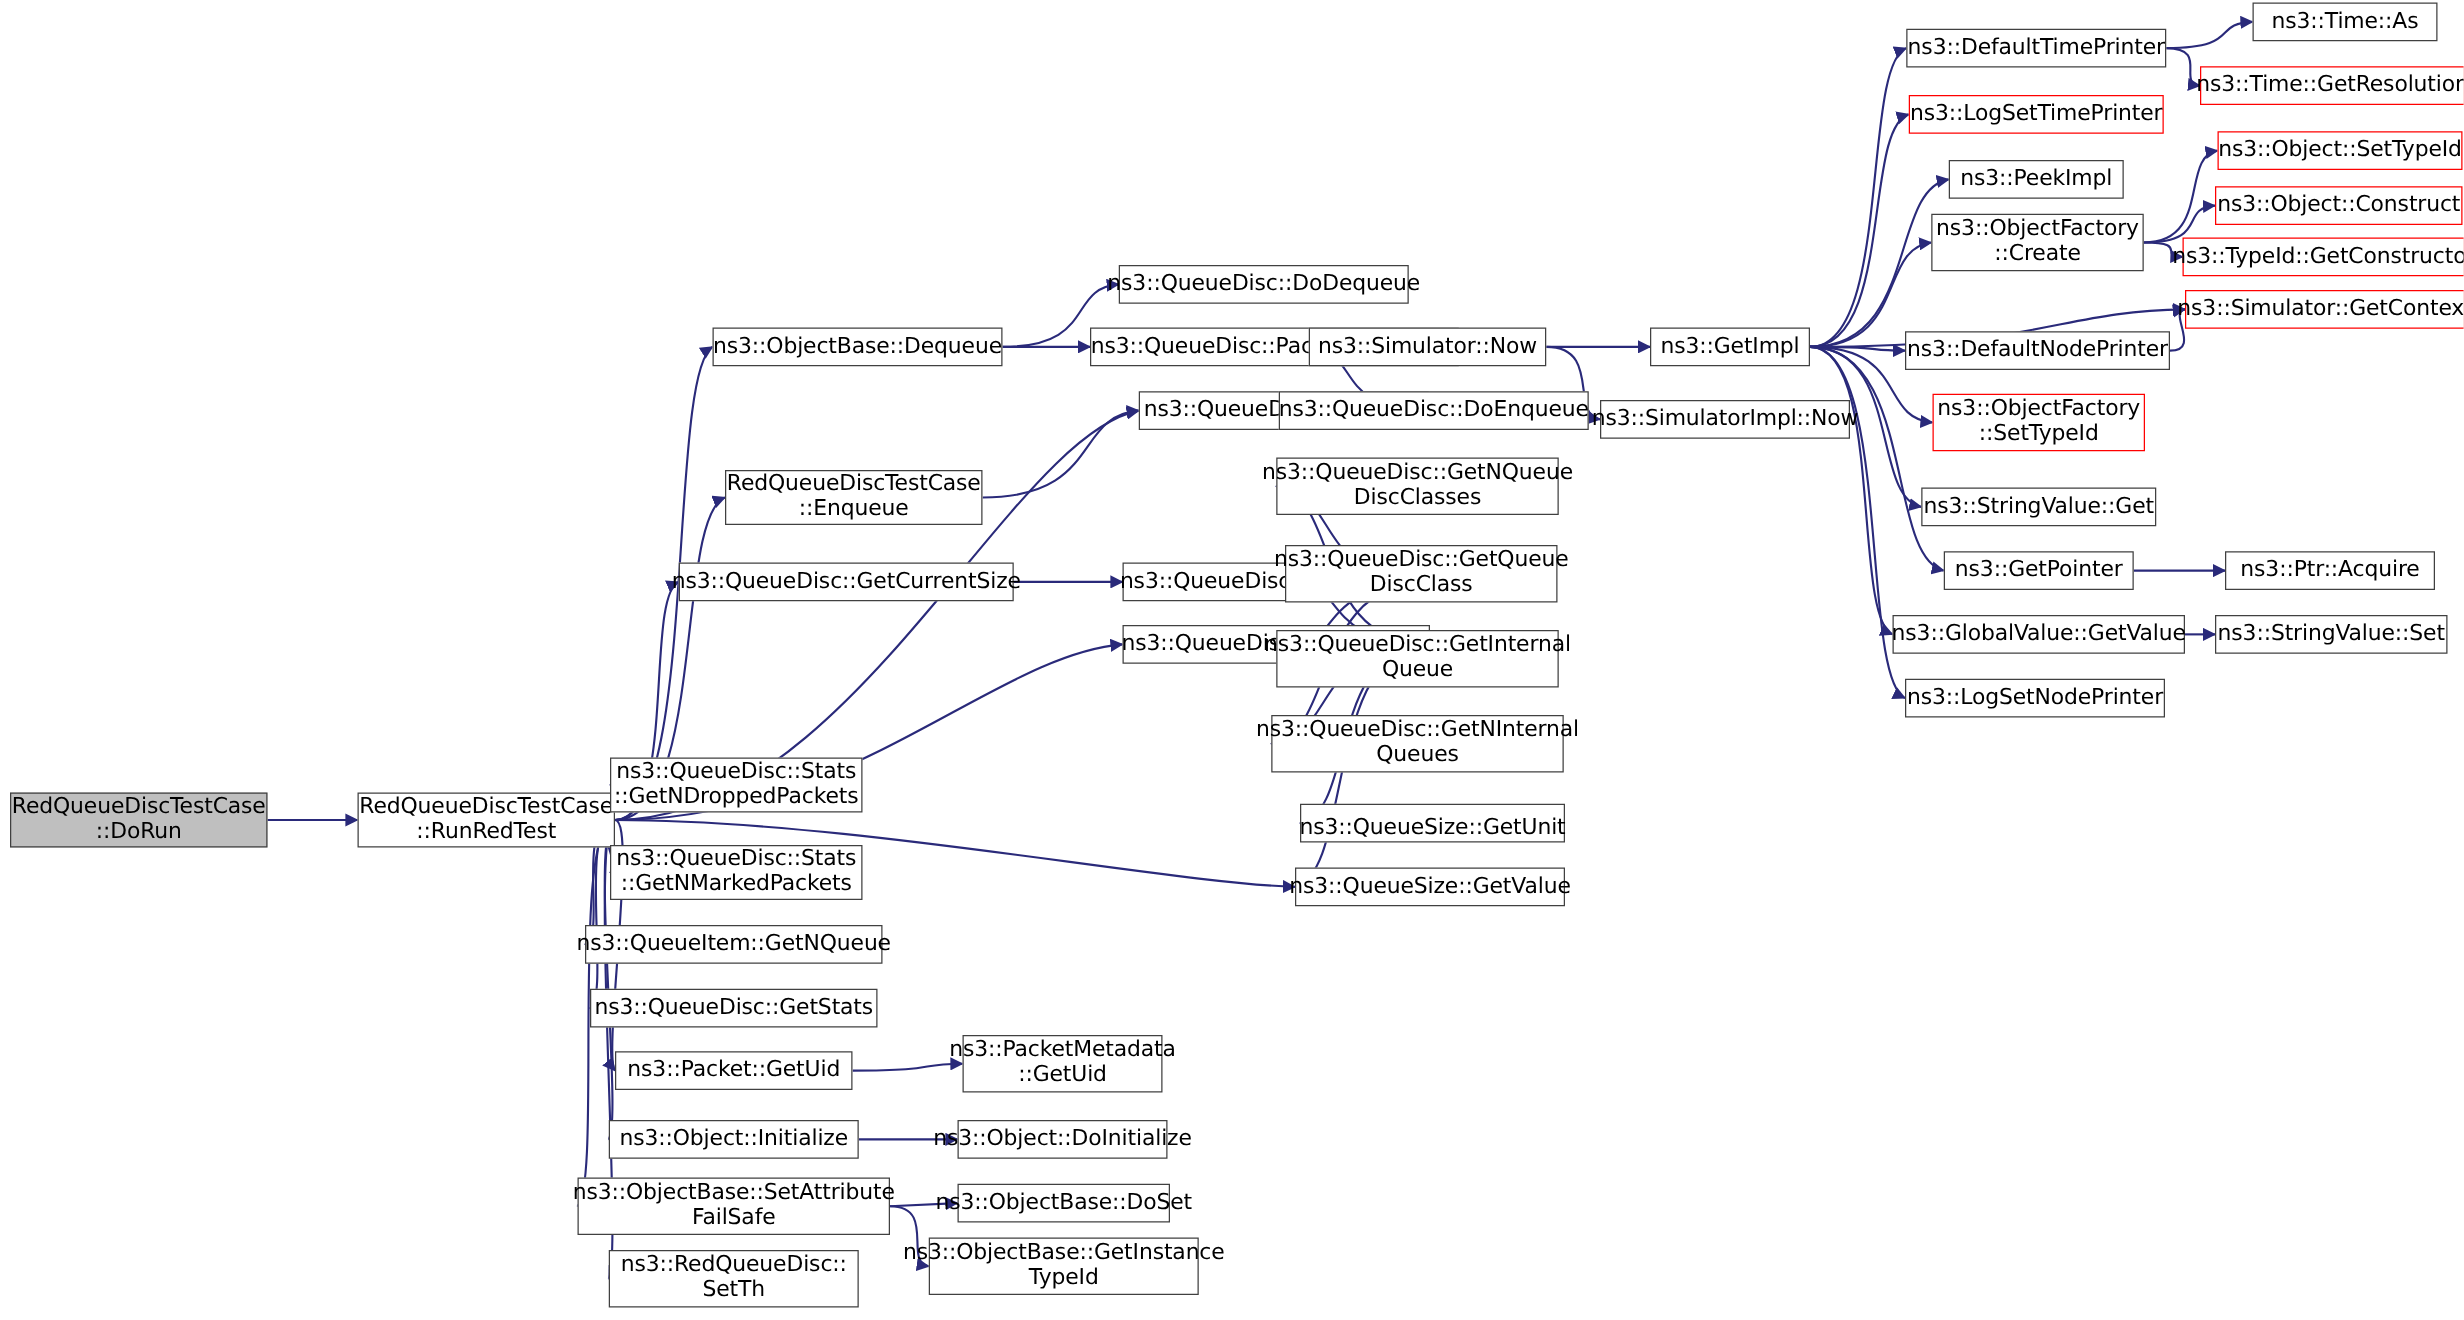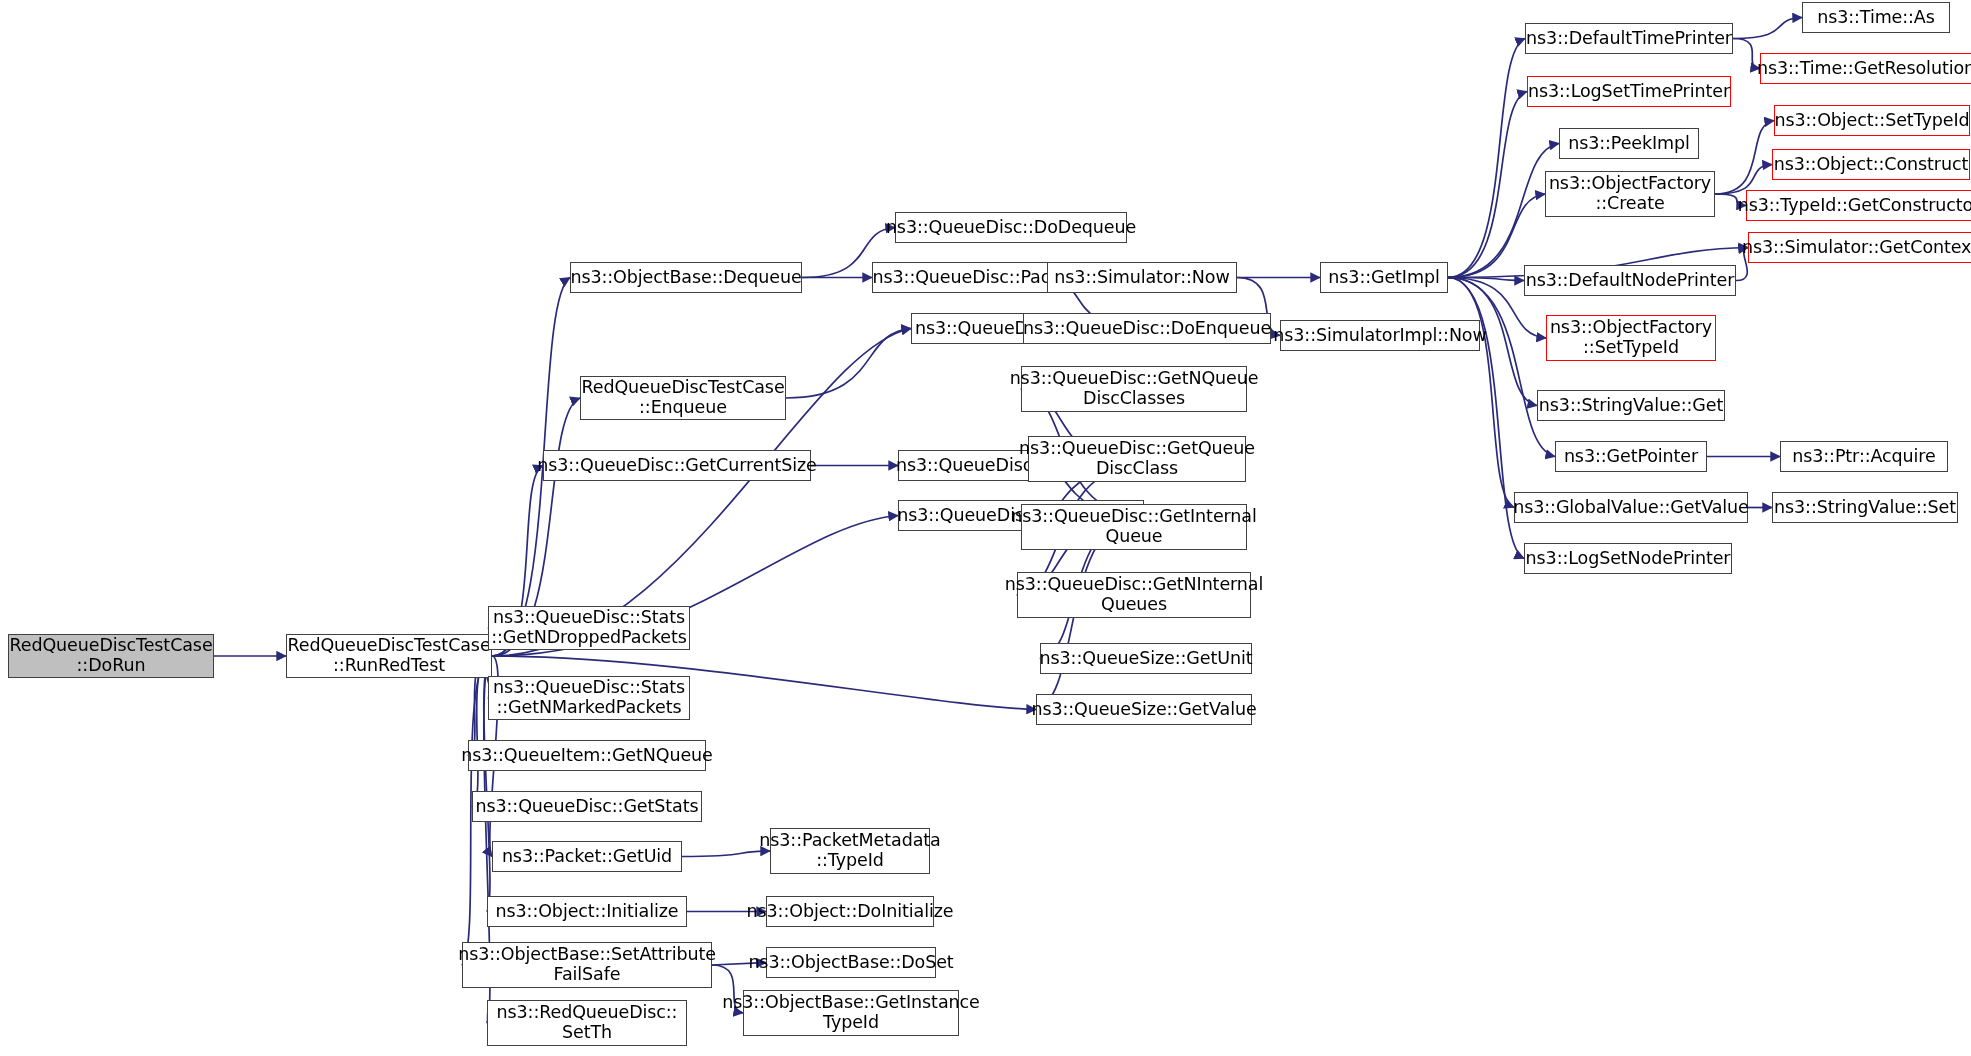--- a/index.html
+++ b/index.html
@@ -114,36 +114,36 @@
       <div class="node" style="left: 898px; top: 450px; width: 246px; height: 31px;"><span>ns3::QueueDisc::GetMaxSize</span></div>
       <div class="node" style="left: 898px; top: 500px; width: 246px; height: 31px;"><span>ns3::QueueDisc::SetMaxSize</span></div>
       <div class="node" style="left: 1021px; top: 366px; width: 226px; height: 46px;"><span>ns3::QueueDisc::GetNQueue
 DiscClasses</span></div>
       <div class="node" style="left: 1028px; top: 436px; width: 218px; height: 46px;"><span>ns3::QueueDisc::GetQueue
 DiscClass</span></div>
       <div class="node" style="left: 1021px; top: 504px; width: 226px; height: 46px;"><span>ns3::QueueDisc::GetInternal
 Queue</span></div>
       <div class="node" style="left: 1017px; top: 572px; width: 234px; height: 46px;"><span>ns3::QueueDisc::GetNInternal
 Queues</span></div>
-      <div class="node" style="left: 1040px; top: 643px; width: 212px; height: 31px;"><span>ns3::QueueSize::GetUnit</span></div>
+      <div class="node" style="left: 1040px; top: 643px; width: 212px; height: 31px; align-items: flex-end;"><span>ns3::QueueSize::GetUnit</span></div>
       <div class="node" style="left: 1036px; top: 694px; width: 216px; height: 31px;"><span>ns3::QueueSize::GetValue</span></div>
       <div class="node" style="left: 488px; top: 606px; width: 202px; height: 44px;"><span>ns3::QueueDisc::Stats
 ::GetNDroppedPackets</span></div>
       <div class="node" style="left: 488px; top: 676px; width: 202px; height: 44px;"><span>ns3::QueueDisc::Stats
 ::GetNMarkedPackets</span></div>
       <div class="node" style="left: 468px; top: 740px; width: 238px; height: 31px;"><span>ns3::QueueItem::GetNQueue</span></div>
       <div class="node" style="left: 472px; top: 791px; width: 230px; height: 31px;"><span>ns3::QueueDisc::GetStats</span></div>
       <div class="node" style="left: 492px; top: 841px; width: 190px; height: 31px;"><span>ns3::Packet::GetUid</span></div>
       <div class="node" style="left: 487px; top: 896px; width: 200px; height: 31px;"><span>ns3::Object::Initialize</span></div>
       <div class="node" style="left: 462px; top: 942px; width: 250px; height: 46px;"><span>ns3::ObjectBase::SetAttribute
 FailSafe</span></div>
       <div class="node" style="left: 487px; top: 1000px; width: 200px; height: 46px;"><span>ns3::RedQueueDisc::
 SetTh</span></div>
       <div class="node" style="left: 770px; top: 828px; width: 160px; height: 46px;"><span>ns3::PacketMetadata
-::TypeId</span></div>
+::GetUid</span></div>
       <div class="node" style="left: 766px; top: 896px; width: 168px; height: 31px;"><span>ns3::Object::DoInitialize</span></div>
       <div class="node" style="left: 766px; top: 947px; width: 170px; height: 31px;"><span>ns3::ObjectBase::DoSet</span></div>
       <div class="node" style="left: 743px; top: 990px; width: 216px; height: 46px;"><span>ns3::ObjectBase::GetInstance
 TypeId</span></div>
       <div class="node" style="left: 1047px; top: 262px; width: 190px; height: 31px;"><span>ns3::Simulator::Now</span></div>
       <div class="node" style="left: 1320px; top: 262px; width: 128px; height: 31px;"><span>ns3::GetImpl</span></div>
       <div class="node" style="left: 1280px; top: 320px; width: 200px; height: 31px;"><span>ns3::SimulatorImpl::Now</span></div>
       <div class="node" style="left: 1525px; top: 23px; width: 208px; height: 31px;"><span>ns3::DefaultTimePrinter</span></div>
       <div class="node red" style="left: 1527px; top: 76px; width: 204px; height: 31px;"><span>ns3::LogSetTimePrinter</span></div>
       <div class="node" style="left: 1559px; top: 128px; width: 140px; height: 31px;"><span>ns3::PeekImpl</span></div>

